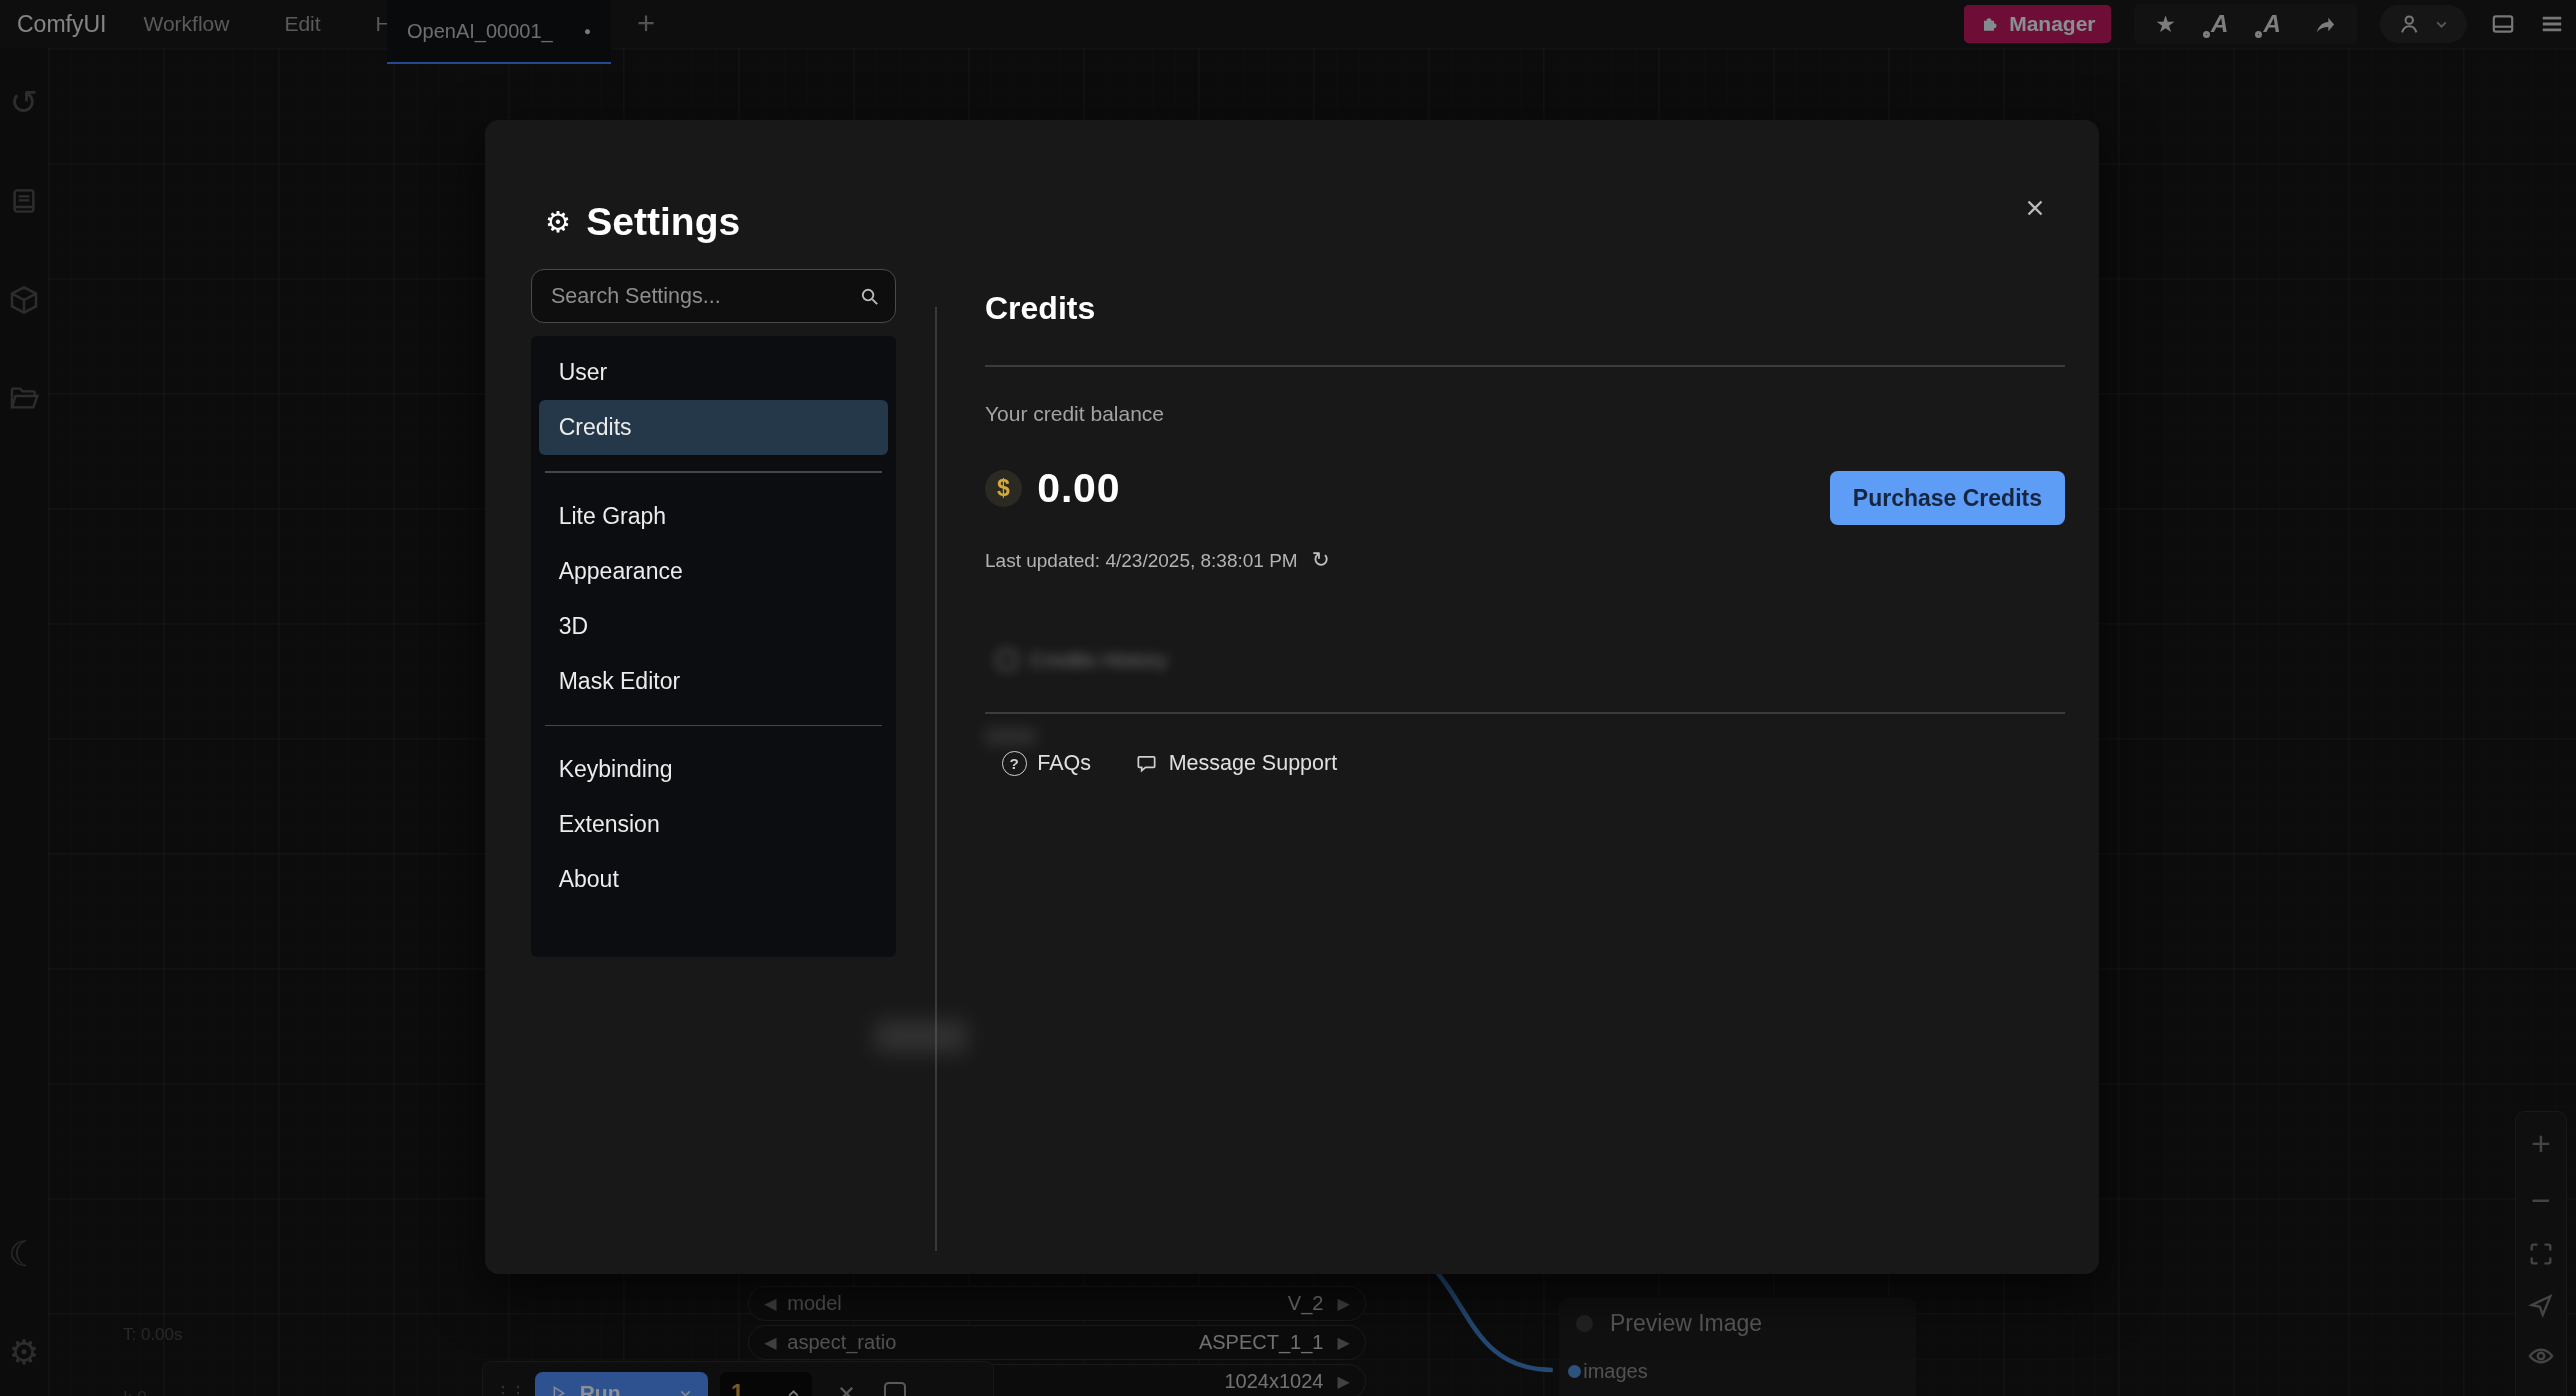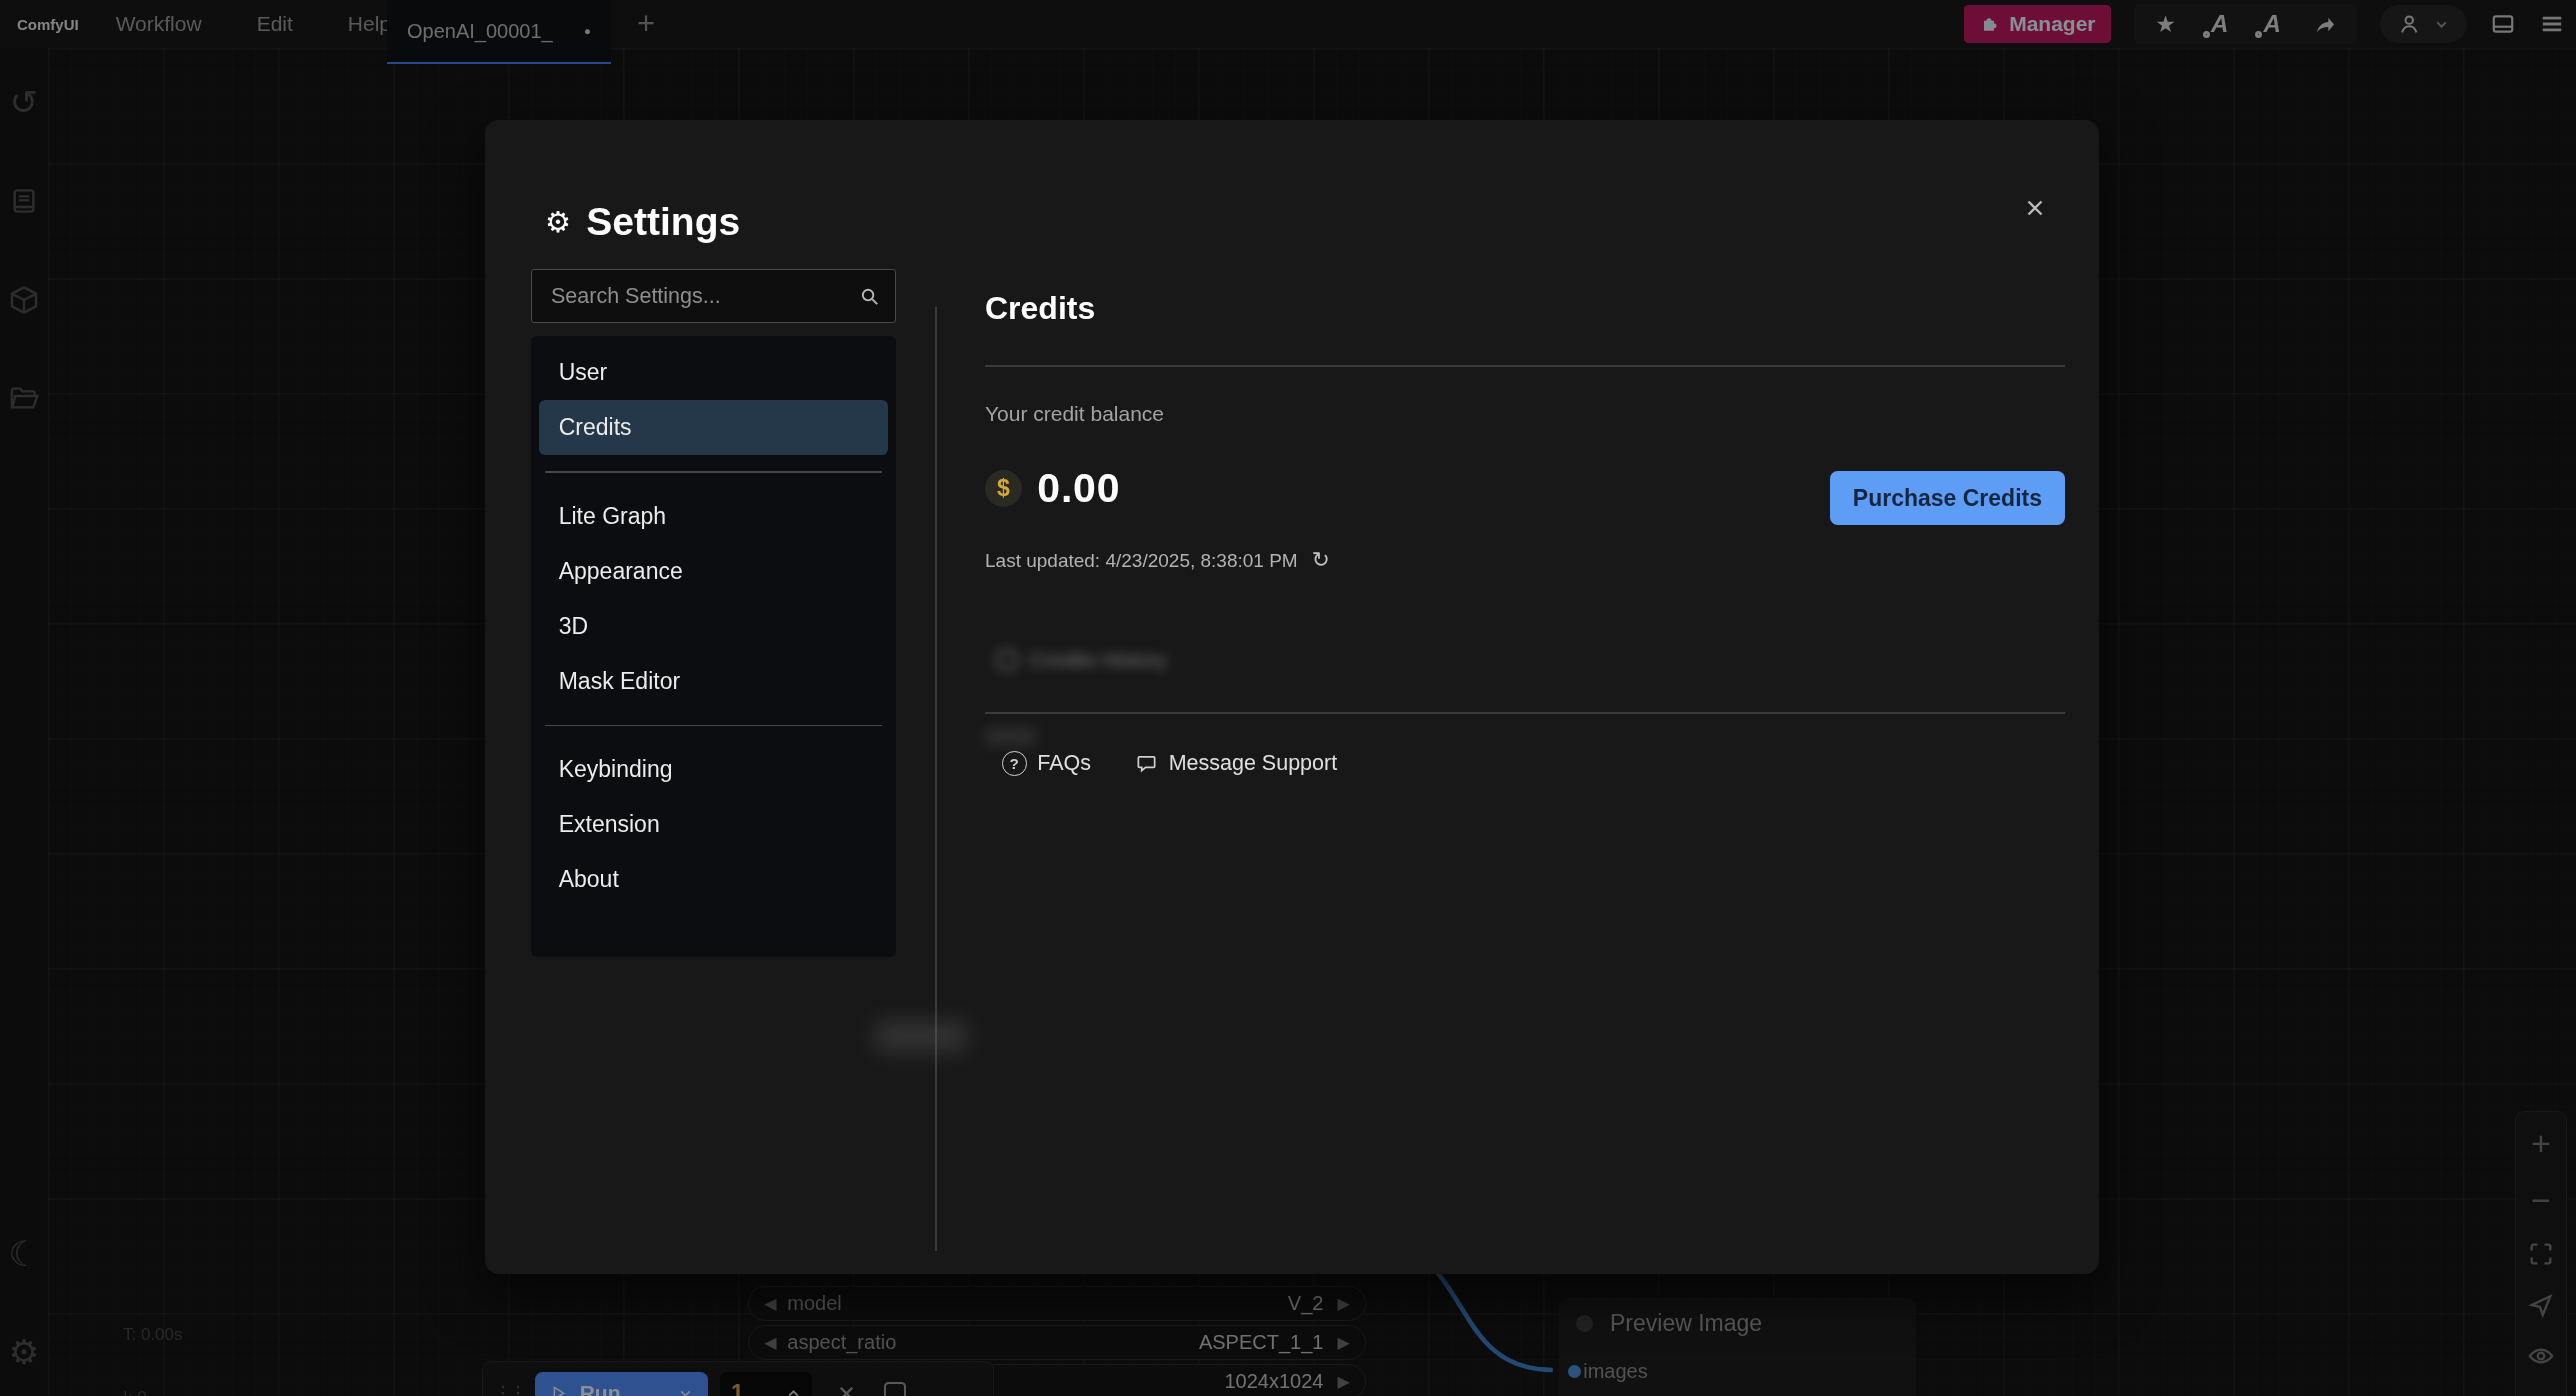--- a/index.html
+++ b/index.html
@@ -7,21 +7,21 @@
   .screen{
     position:relative;width:2576px;height:1396px;overflow:hidden;
     background:#101010;
     font-family:"Liberation Sans","DejaVu Sans",sans-serif;
     -webkit-font-smoothing:antialiased;
   }
   svg{display:block;}
 
   
   .topbar{position:absolute;left:0;top:0;right:0;height:48px;background:#191919;display:flex;align-items:center;z-index:10;}
-  .brand{font-weight:bold;font-size:15px;color:#e3e3e3;margin:0 37px 0 17px;white-space:nowrap;}
+  .brand{font-weight:normal;font-size:23px;color:#e3e3e3;margin:0 37px 0 17px;white-space:nowrap;}
   .menus{display:flex;align-items:center;gap:55px;}
   .menu-item{font-size:21px;color:#9b9b9b;cursor:default;}
   .wf-tab{position:absolute;left:387px;top:0;height:64px;width:224px;background:#111214;border-bottom:2.3px solid #3b82f6;display:flex;align-items:center;padding:0 20px;}
   .wf-tab-label{font-size:20px;color:#bdbdbd;flex:1;white-space:nowrap;overflow:hidden;}
   .wf-tab-dot{font-size:11.5px;color:#cfcfcf;margin-left:6.1px;}
   .new-tab{position:absolute;left:623px;top:0;height:48px;width:46px;display:flex;align-items:center;justify-content:center;font-size:31px;font-weight:300;color:#8d8d8d;}
   .top-right{position:absolute;right:10.7px;top:0;height:48px;display:flex;align-items:center;gap:23px;}
   .manager-btn{display:flex;align-items:center;gap:10px;background:#be185d;color:#eaf6fd;font-size:21px;font-weight:600;padding:7px 15.3px;border-radius:4.6px;cursor:pointer;}
   .icon-tray{display:flex;align-items:center;gap:32px;background:#202020;padding:7.7px 21.5px;border-radius:6.1px;}
   .tray-icon{color:#d6d6d6;}
@@ -69,21 +69,21 @@
   .rt-icon{color:#767676;cursor:pointer;}
   .rt-glyph{font-size:34px;line-height:1;font-weight:300;}
 
   
   .dim-overlay{position:absolute;inset:0;background:rgba(0,0,0,.42);z-index:40;}
   .modal{position:absolute;left:485px;top:120px;width:1614px;height:1154px;background:#181818;border-radius:14px;box-shadow:0 18.4px 54px rgba(0,0,0,.65);z-index:60;}
   .modal-header{position:absolute;left:60px;top:80px;display:flex;align-items:center;gap:15.3px;}
   .modal-gear{font-size:29px;color:#fff;line-height:1;}
   .modal-title{font-size:39px;font-weight:bold;color:#fff;}
   .modal-close{position:absolute;top:72px;right:48px;color:#b9b9b9;cursor:pointer;padding:3.1px;}
-  .search-box{position:absolute;left:46px;top:149px;width:365px;height:54px;background:#0e0e0e;border:1.5px solid #4a4a4a;border-radius:3px;display:flex;align-items:center;padding:0 14px 0 17px;}
+  .search-box{position:absolute;left:46px;top:149px;width:365px;height:54px;background:#0e0e0e;border:1.5px solid #4a4a4a;border-radius:13px;display:flex;align-items:center;padding:0 14px 0 17px;}
   .search-input{flex:1;background:transparent;border:none;outline:none;color:#d5d5d5;font-size:21.5px;font-family:inherit;}
   .search-input::placeholder{color:#8e8e8e;}
   .search-icon{color:#b9b9b9;}
   .nav-panel{position:absolute;left:46px;top:216px;width:365px;height:621px;background:#0b0d10;border-radius:6.1px;padding:9.2px 0;}
   .nav-item{height:55px;display:flex;align-items:center;padding-left:20px;margin:0 7.7px;font-size:23px;color:#ececec;border-radius:6.1px;cursor:pointer;}
   .nav-item.selected{background:#24384a;}
   .nav-divider{height:1.5px;background:#474747;margin:16px 14px;}
   .v-divider{position:absolute;left:450px;top:187px;bottom:23px;width:1.5px;background:#3a3a3a;}
   .content{position:absolute;left:500px;top:0;width:1080px;height:100%;}
   .c-heading{position:absolute;left:0;top:170px;font-size:32px;font-weight:bold;color:#fff;}

